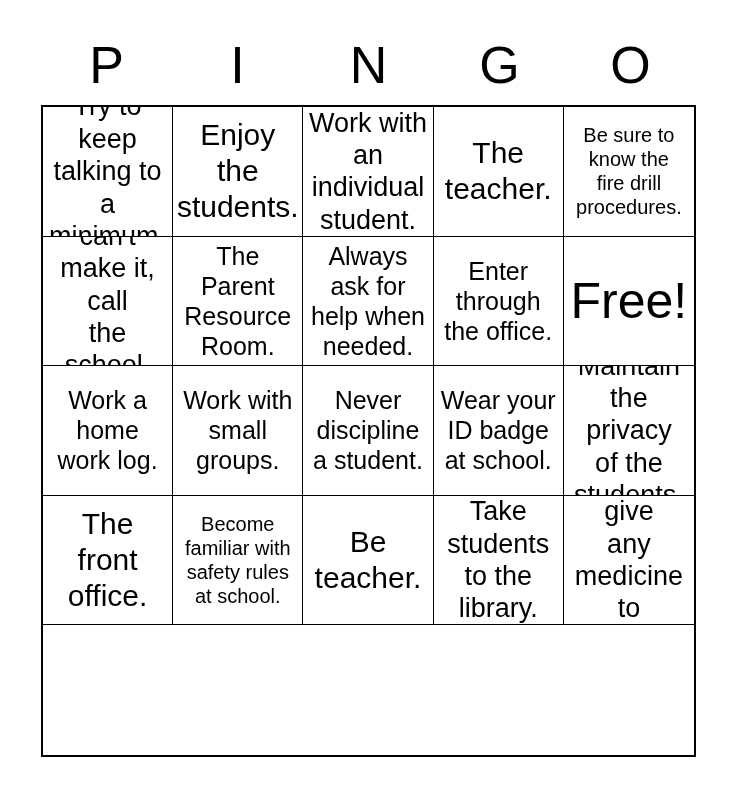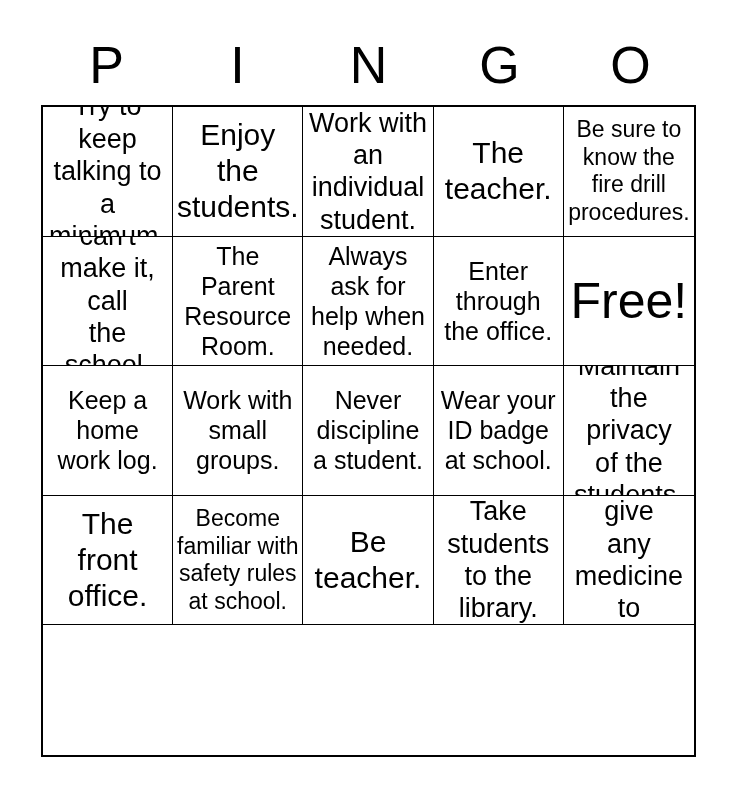--- a/index.html
+++ b/index.html
@@ -53,21 +53,21 @@
     align-items: center;
     justify-content: center;
     text-align: center;
     white-space: pre-line;
     line-height: 1.2;
     padding: 1px;
     overflow: hidden;
   }
   .cell:nth-child(5n) { border-right: none; }
   .cell:nth-child(n+21) { border-bottom: none; }
-  .sm  { font-size: 23px; }
+  .sm  { font-size: 20px; }
   .md  { font-size: 27px; }
   .lg  { font-size: 25px; }
   .xl  { font-size: 30px; }
   .xxl { font-size: 50px; line-height: 1; }
 </style>
 </head>
 <body>
 
 <div class="page">
 
@@ -108,21 +108,21 @@
 Room.</div>
     <div class="cell lg">Always
 ask for
 help when
 needed.</div>
 
     <div class="cell lg">Enter
 through
 the office.</div>
     <div class="cell xxl">Free!</div>
-    <div class="cell lg">Keep a
+    <div class="cell lg">Work a
 home
 work log.</div>
     <div class="cell lg">Work with
 small
 groups.</div>
 
     <div class="cell lg">Never
 discipline
 a student.</div>
     <div class="cell lg">Wear your

